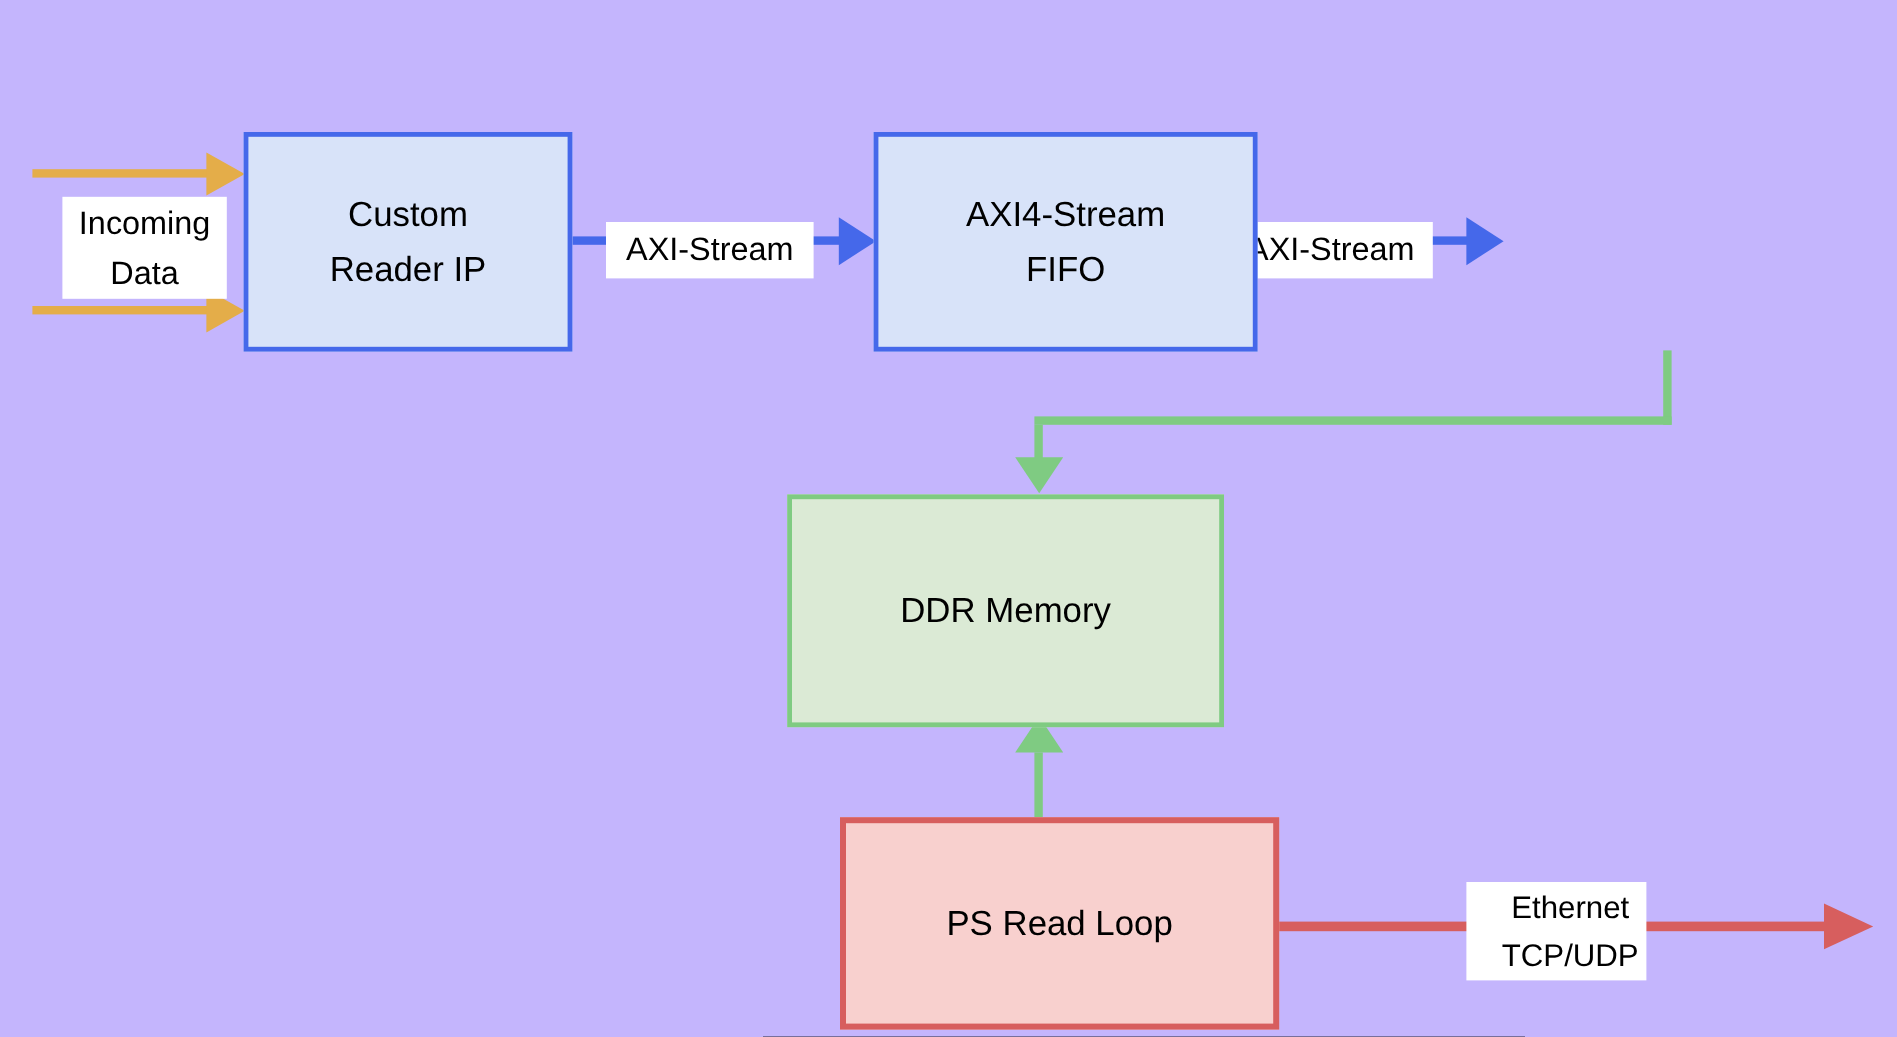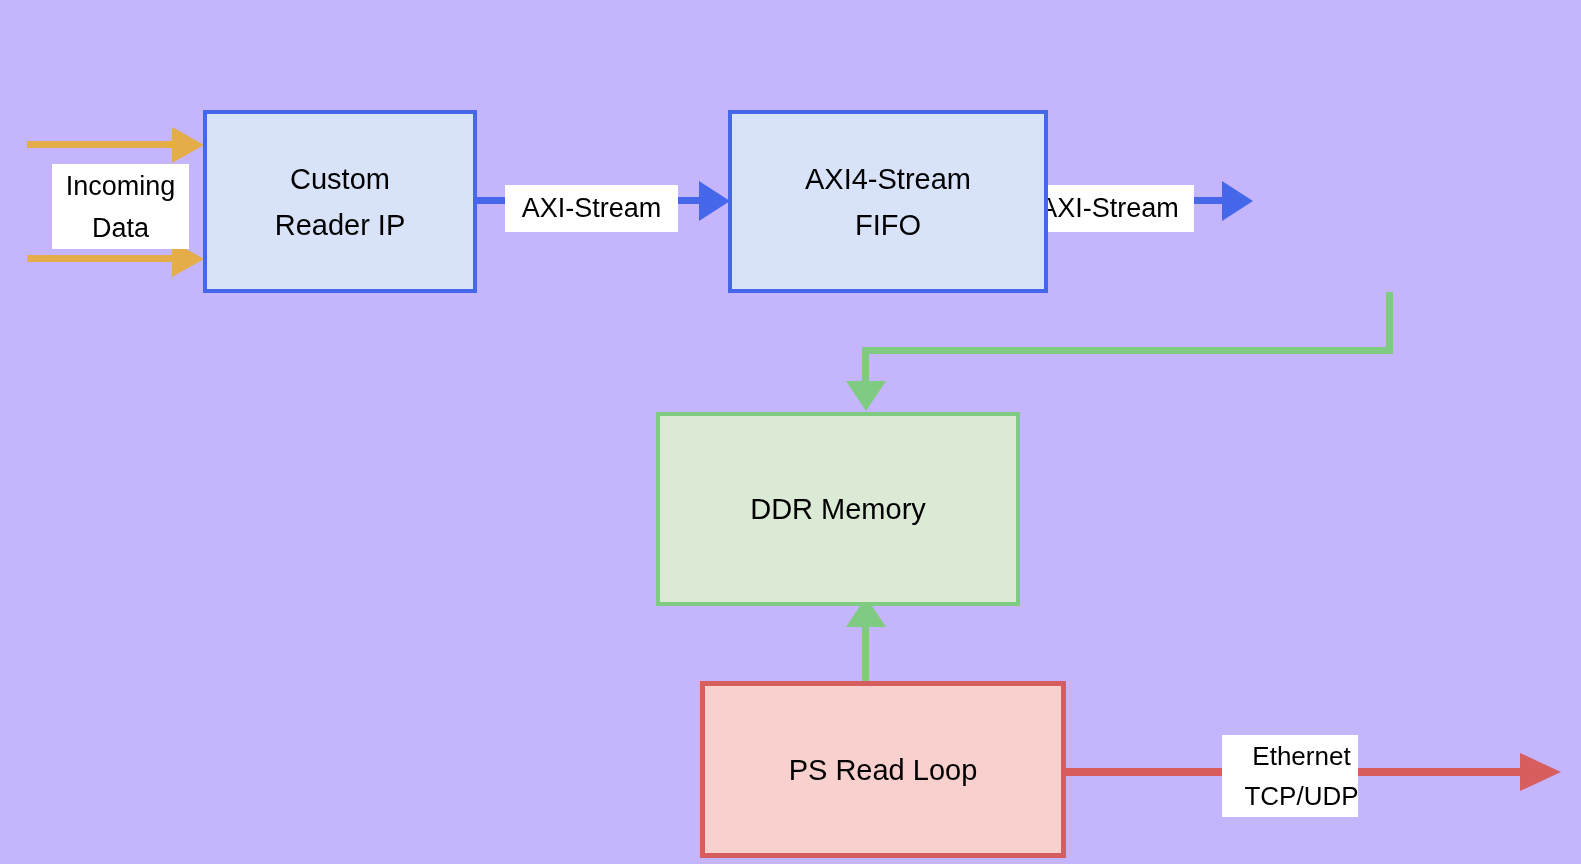--- a/index.html
+++ b/index.html
@@ -60,21 +60,21 @@
   <div class="shaft green" style="left:1386px;top:292px;width:7px;height:62px;"></div>
   <div class="shaft green" style="left:862px;top:347px;width:531px;height:7px;"></div>
   <div class="shaft green" style="left:862px;top:354px;width:7px;height:28px;"></div>
   <div class="tri down green" style="left:846px;top:381px;"></div>
 
   <div class="shaft green" style="left:862px;top:627px;width:7px;height:54px;"></div>
   <div class="tri up green" style="left:846px;top:597px;"></div>
 
   <div class="shaft red" style="left:1050px;top:768px;width:473px;height:8px;"></div>
   <div class="tri right red" style="left:1520px;top:753px;"></div>
-  <div class="elabel" style="left:1222px;top:735px;width:136px;height:82px;font-size:26px;line-height:40px;padding-left:23px;">Ethernet
+  <div class="elabel" style="left:1222px;top:735px;width:150px;height:82px;font-size:26px;line-height:40px;padding-left:23px;">Ethernet
 TCP/UDP</div>
 
   <div class="node blue" style="left:203px;top:110px;width:274px;height:183px;">Custom
 Reader IP</div>
 
   <div class="node blue" style="left:728px;top:110px;width:320px;height:183px;">AXI4-Stream
 FIFO</div>
 
 
   <div class="node green" style="left:656px;top:412px;width:364px;height:194px;">DDR Memory</div>

